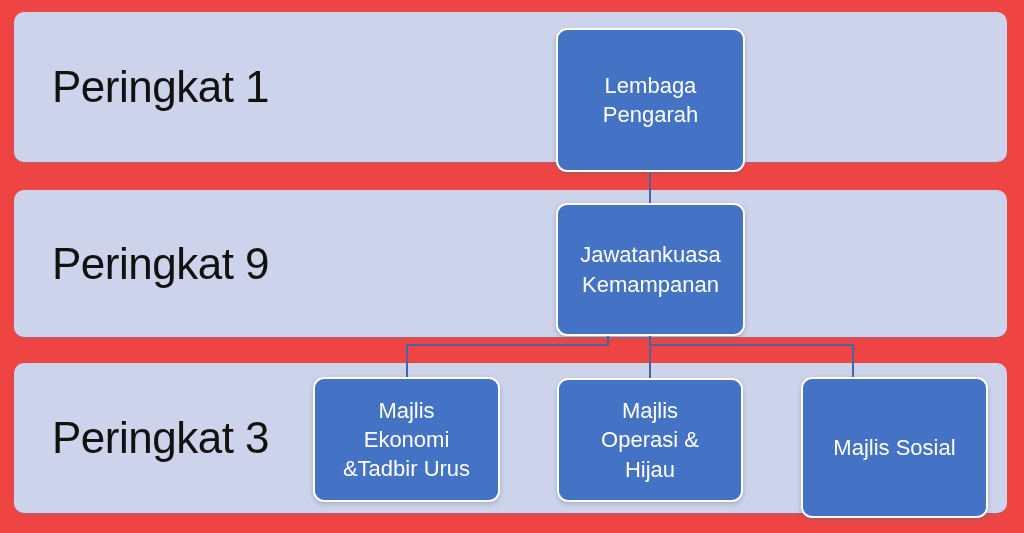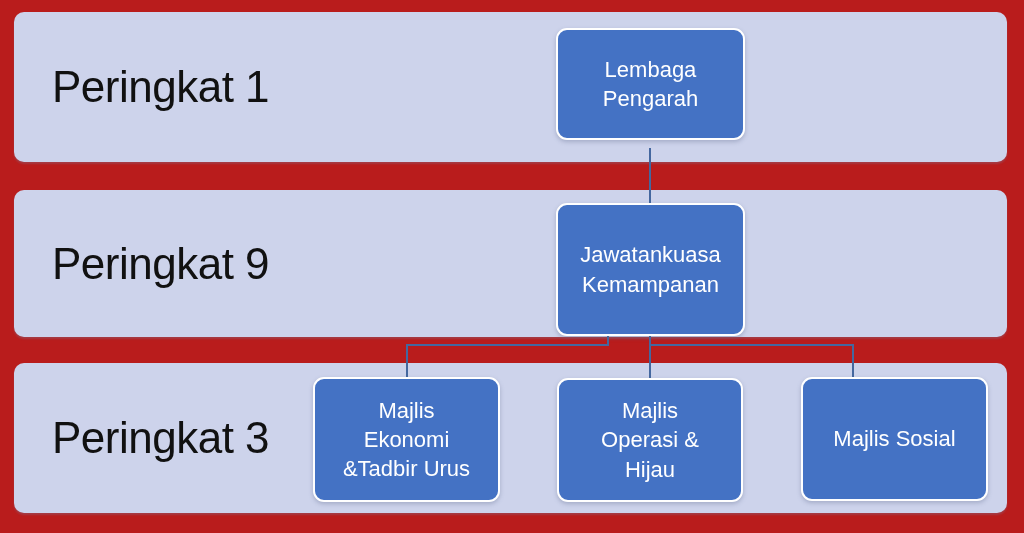--- a/index.html
+++ b/index.html
@@ -1,18 +1,18 @@
 <!DOCTYPE html>
 <html><head>
 <meta charset="utf-8">
 <style>
   html,body{margin:0;padding:0;background:#ffffff;}
   body{font-family:"Liberation Sans","DejaVu Sans",sans-serif;}
   #canvas{
-    position:relative;width:1024px;height:533px;background:#b91c1c;overflow:hidden;
+    position:relative;width:1024px;height:533px;background:#ef4444;overflow:hidden;
   }
   .band{
     position:absolute;left:14px;width:993px;
     background:#CDD3EB;border-radius:10px;
     box-shadow:0 2px 2px rgba(120,130,160,0.30);
   }
   .band-1{top:12px;height:150px;}
   .band-2{top:190px;height:147px;}
   .band-3{top:363px;height:150px;}
   .band-label{
@@ -23,25 +23,25 @@
   .node{
     position:absolute;background:#4472C4;border:2.5px solid #ffffff;
     border-radius:11px;box-sizing:border-box;
     display:flex;align-items:center;justify-content:center;
     box-shadow:0 2px 4px rgba(90,100,135,0.35);
   }
   .node-label{
     color:#ffffff;font-size:22px;line-height:1.32;text-align:center;
     white-space:pre-line;
   }
-  .node-1{left:556px;top:28px;width:189px;height:112px;}
+  .node-1{left:556px;top:28px;width:189px;height:144px;}
   .node-2{left:556px;top:203px;width:189px;height:133px;}
   .node-3a{left:313px;top:377px;width:187px;height:125px;}
   .node-3b{left:557px;top:378px;width:186px;height:124px;}
-  .node-3c{left:801px;top:377px;width:187px;height:124px;justify-content:center;}
+  .node-3c{left:801px;top:377px;width:187px;height:141px;justify-content:center;}
   .conn{position:absolute;background:#44679F;}
   .conn-1-2      {left:649px;top:148px;width:2px;height:56px;}
   .conn-2-3a-v1  {left:607px;top:325px;width:2px;height:21px;}
   .conn-2-3a-h   {left:406px;top:344px;width:203px;height:2px;}
   .conn-2-3a-v2  {left:406px;top:344px;width:2px;height:34px;}
   .conn-2-3b-v   {left:649px;top:325px;width:2px;height:53px;}
   .conn-2-3c-h   {left:649px;top:344px;width:205px;height:2px;}
   .conn-2-3c-v   {left:852px;top:344px;width:2px;height:34px;}
 </style>
 </head>

